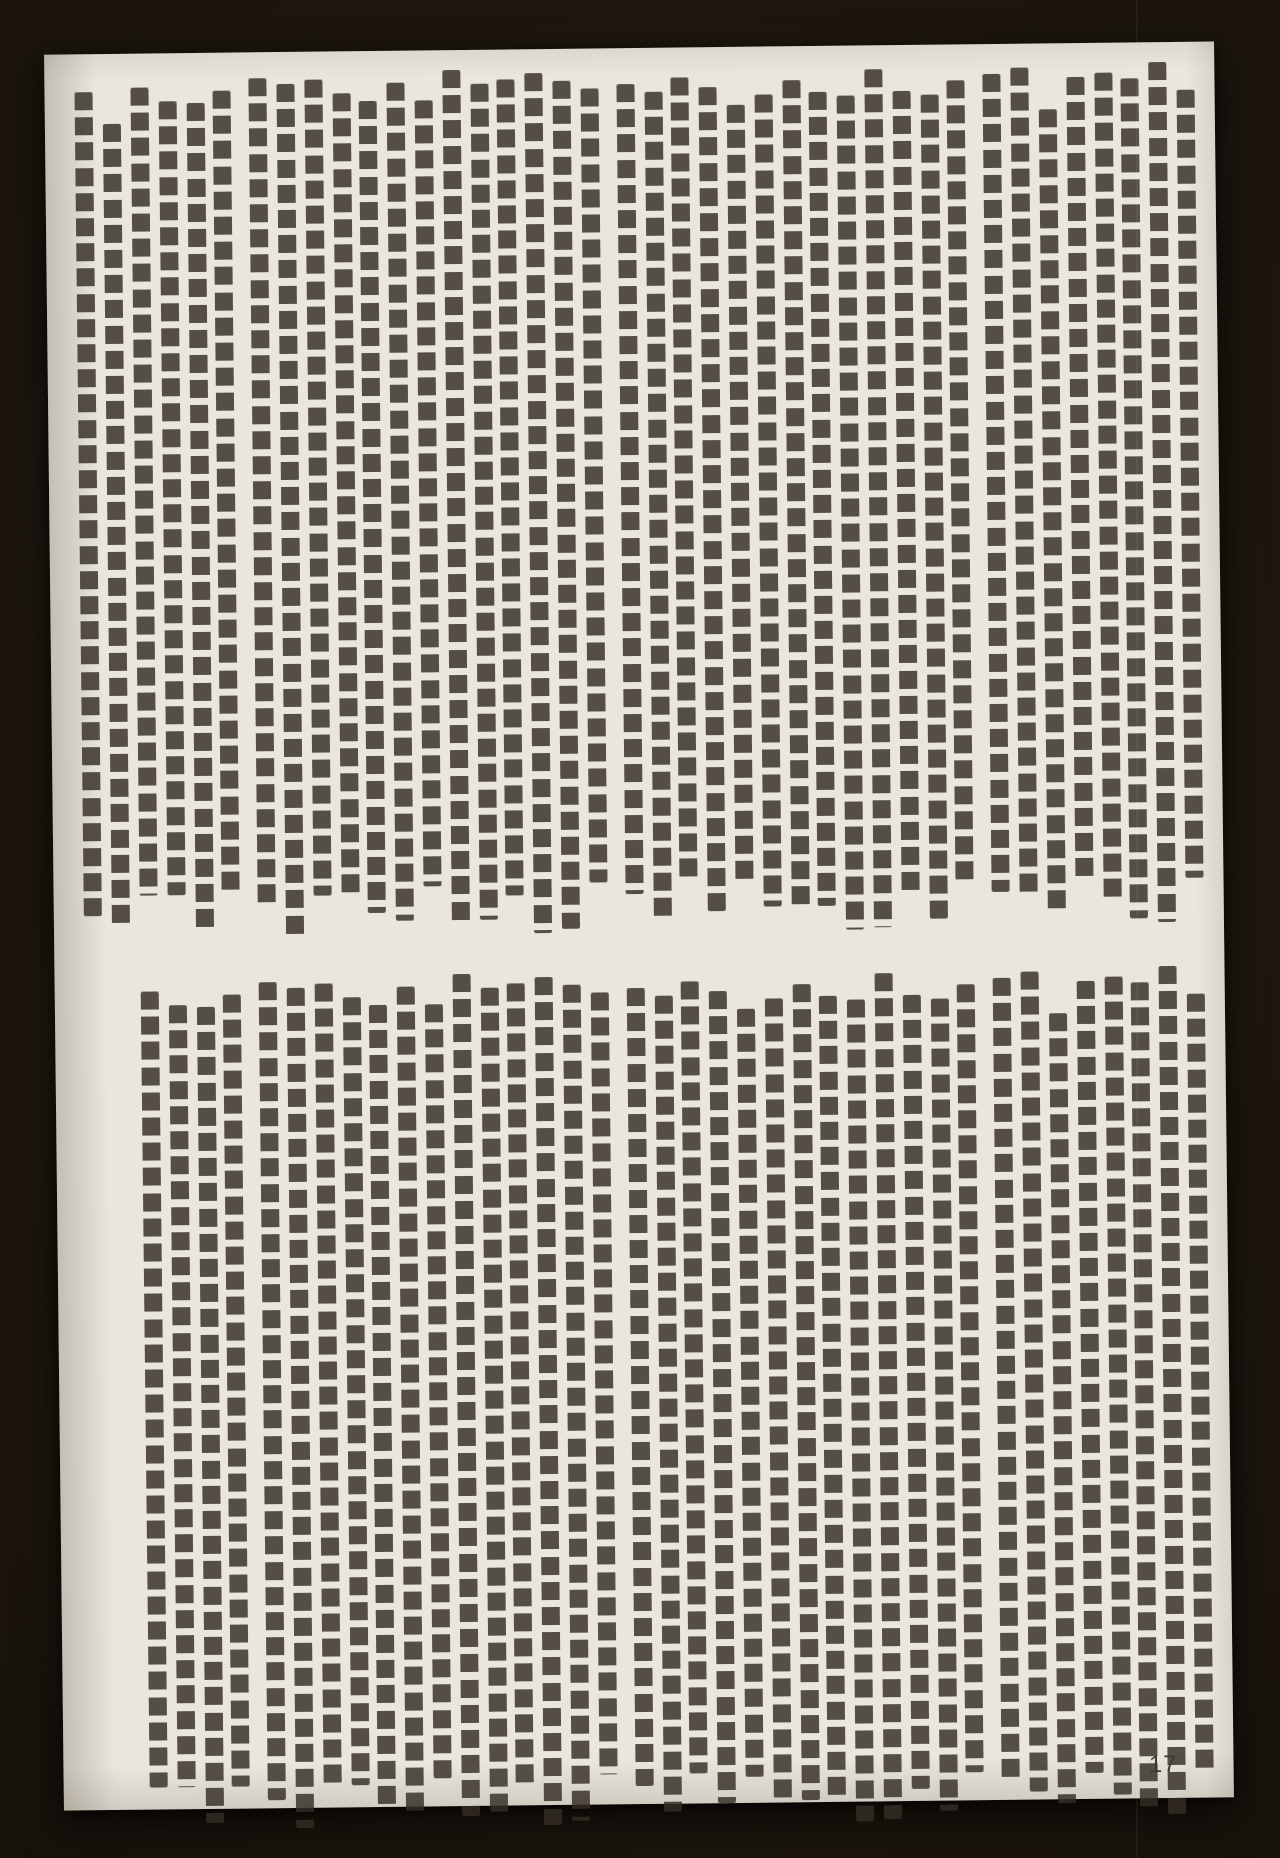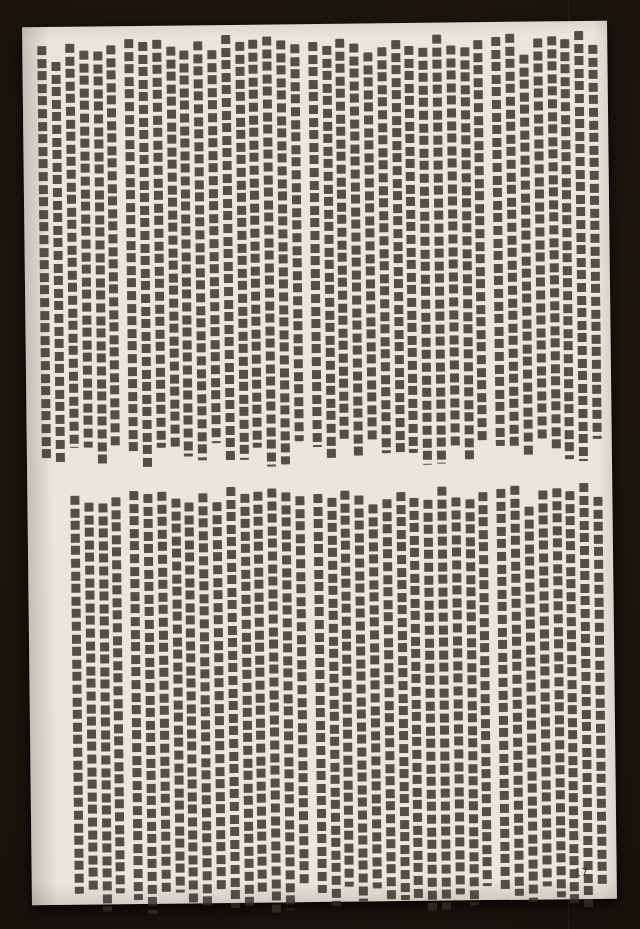--- a/index.html
+++ b/index.html
@@ -44,21 +44,21 @@
     border-radius:1px;
     filter:blur(0.35px);
     
     background:repeating-linear-gradient(
       to bottom,
       rgba(52,45,36,0.82) 0px, rgba(52,45,36,0.82) 9px,
       rgba(52,45,36,0.0) 9px, rgba(52,45,36,0.0) 12.6px
     );
   }
   .pagenum{
-    position:absolute;right:28px;bottom:20px;
+    position:absolute;right:28px;bottom:10px;
     font-size:12px;letter-spacing:0.5px;color:#3c3a36;
   }
 </style>
 </head>
 <body>
 
 <div class="frame">
   <div class="paper">
     <div class="textblock top" style="top: 10px; height: 432px;">
         <div class="redacted-col" style="margin-top: 14px; height: 394px;"></div>

